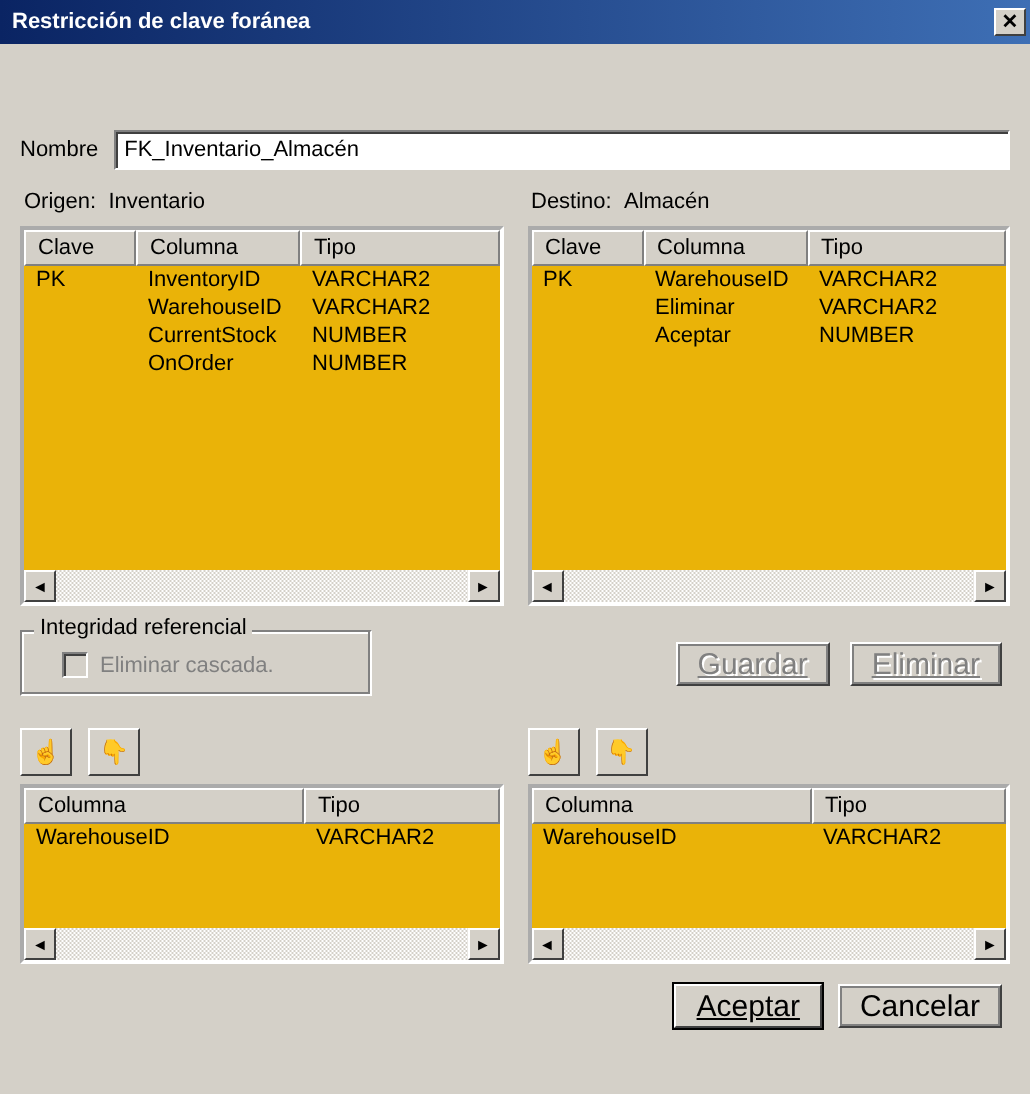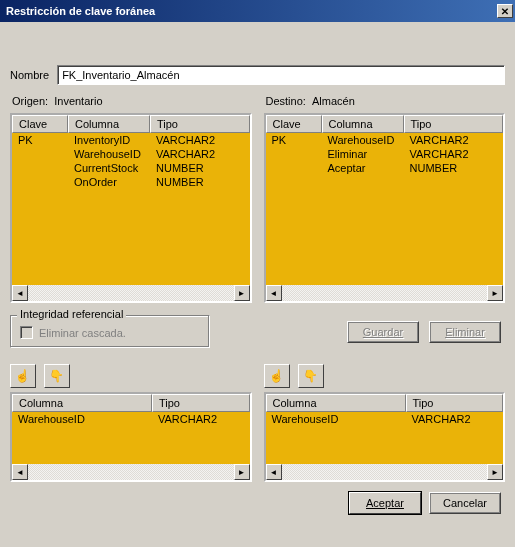--- a/index.html
+++ b/index.html
@@ -123,24 +123,24 @@
     font-size: 8px;
     cursor: pointer;
   }
   .hscroll .track { flex:1; background: repeating-conic-gradient(#d4d0c8 0% 25%, #fff 0% 50%) 50% / 2px 2px; }
 
   .group {
     border: 1px solid #808080;
     border-right-color:#fff;
     border-bottom-color:#fff;
     box-shadow: inset -1px -1px 0 #808080, inset 1px 1px 0 #fff;
-    padding: 10px 9px 8px;
+    padding: 10px 20px 8px;
     position: relative;
     margin-top: 8px;
-    width: 200px;
+    width: 176px;
   }
   .group .legend {
     position: absolute;
     top: -8px; left: 6px;
     background: #d4d0c8;
     padding: 0 3px;
   }
   .chk {
     display:flex; align-items:center; gap:6px;
     color:#808080;
@@ -154,21 +154,21 @@
   .btn {
     min-width: 72px;
     height: 22px;
     background: #d4d0c8;
     border: 1px solid #fff;
     border-right-color:#404040;
     border-bottom-color:#404040;
     box-shadow: 0 0 0 1px #808080 inset;
     padding: 2px 10px;
     font-family: inherit;
-    font-size: 11px;
+    font-size: 15px;
     cursor: pointer;
     text-decoration: underline;
     text-decoration-color: transparent;
   }
   .btn.def {
     box-shadow: 0 0 0 1px #000;
   }
   .btn.disabled {
     color:#808080;
     text-shadow: 1px 1px 0 #fff;

